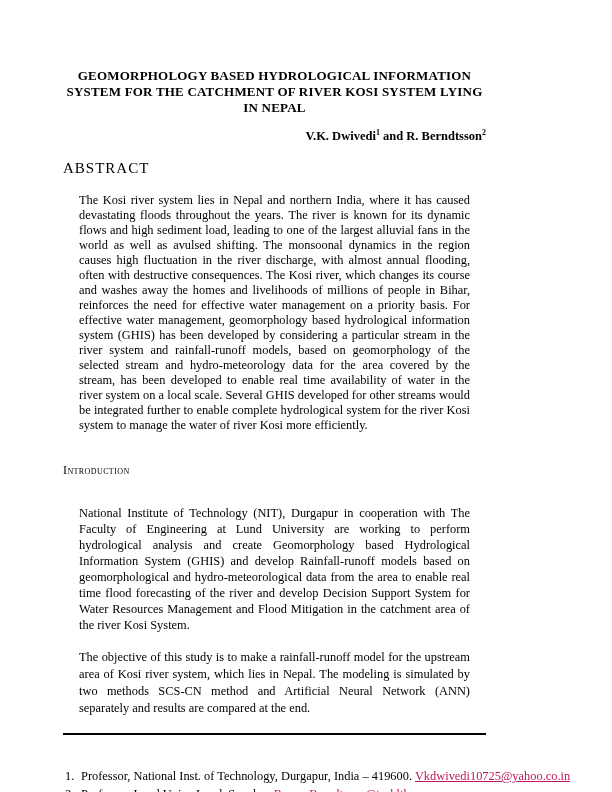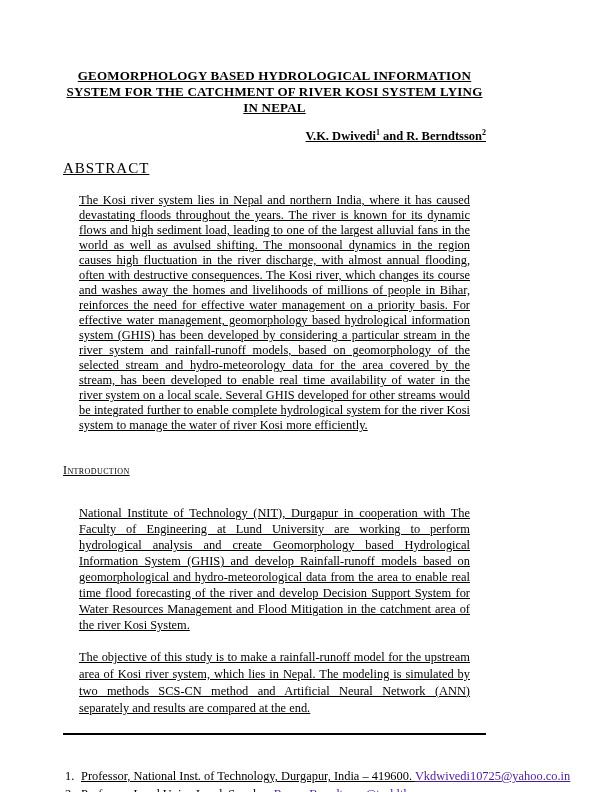--- a/index.html
+++ b/index.html
@@ -9,21 +9,20 @@
     height: 792px;
     background: #ffffff;
     color: #000000;
     font-family: "Liberation Serif", serif;
     overflow: hidden;
   }
   .page {
     width: 548px;
     height: 792px;
     padding: 68px 62px 0 63px;
-    text-decoration: underline;
   }
   .title {
     max-width: 474px;
     margin: 0 auto 13px auto;
     text-align: center;
     font-weight: bold;
     font-size: 13px;
     line-height: 16px;
     letter-spacing: 0.2px;
   }
@@ -76,21 +75,21 @@
     font-size: 12.4px;
     line-height: 18px;
   }
   .footnote-item { white-space: nowrap; }
   .fn-number {
     display: inline-block;
     width: 16px;
     margin-left: 2px;
   }
   .fn-email {
-    color: #4c1d95;
+    color: #be185d;
     text-decoration: underline;
     cursor: pointer;
   }
 </style>
 </head>
 <body>
 
 <div class="page">
 
   <h1 class="title">GEOMORPHOLOGY BASED HYDROLOGICAL INFORMATION SYSTEM FOR THE CATCHMENT OF RIVER KOSI SYSTEM LYING IN NEPAL</h1>

